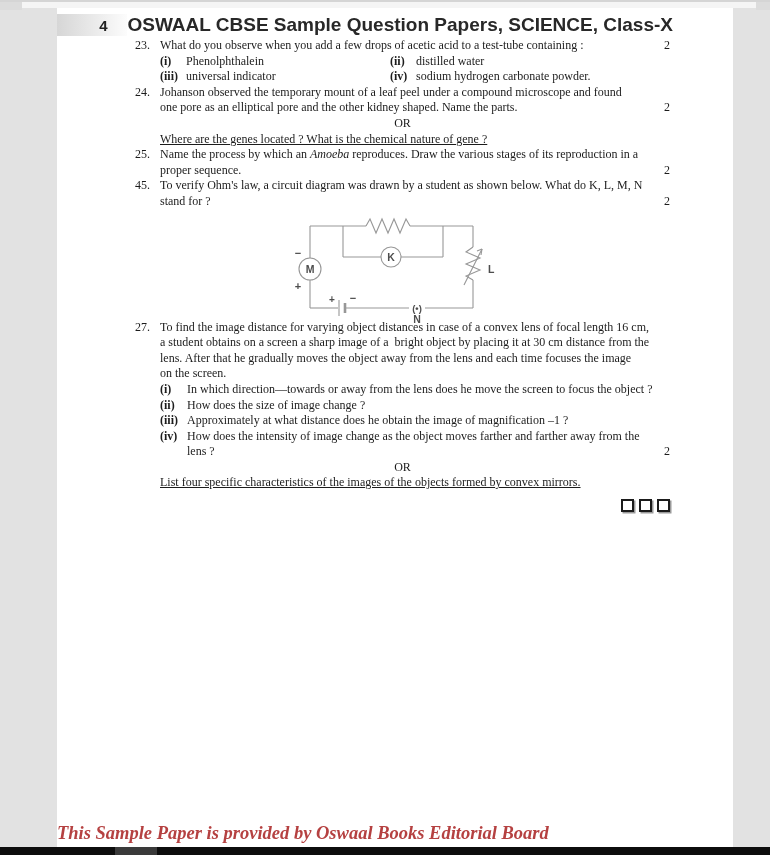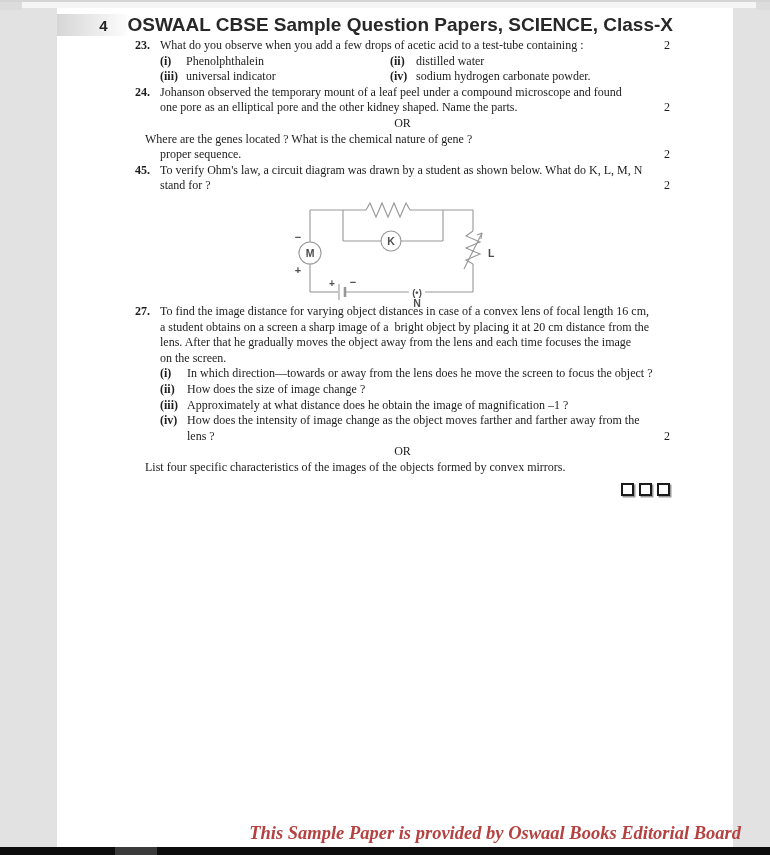--- a/index.html
+++ b/index.html
@@ -17,42 +17,42 @@
   .page{position:absolute;left:57px;top:8px;width:676px;height:839px;background:#ffffff;}
 
   .hdr{display:flex;justify-content:space-between;align-items:center;margin-top:6px;height:22px;padding-right:60px;}
   .pgnum-box{width:98px;height:22px;background:linear-gradient(to right,#d6d6d6,#fcfcfc);
     display:flex;align-items:center;justify-content:flex-end;padding-right:20px;box-sizing:border-box;}
   .pgnum-box span{font-family:"Liberation Sans",sans-serif;font-weight:bold;font-size:15px;color:#222;}
   .hdr-title{font-family:"Liberation Sans",sans-serif;font-weight:bold;font-size:19px;color:#282828;white-space:nowrap;}
 
   .content{padding:2px 63px 0 78px;font-size:12px;line-height:15.6px;}
   .row{position:relative;display:flex;}
-  .qn{width:25px;font-weight:bold;flex:none;}
+  .qn{width:25px;font-weight:normal;flex:none;}
   .txt{white-space:pre;}
   .marks{position:absolute;right:0;top:0;}
-  .indent{margin-left:10px;}
+  .indent{margin-left:25px;text-decoration:underline;}
   .opt-row{margin-left:25px;display:flex;}
   .opt{display:flex;}
   .opt-first{width:230px;flex:none;}
   .onum{width:26px;font-weight:bold;flex:none;}
   .or-line{text-align:center;}
   .item{display:flex;margin-left:25px;position:relative;}
   .inum{width:27px;font-weight:bold;flex:none;}
   .item-cont{margin-left:52px;position:relative;}
 
   .circuit{display:block;margin:4px 0 0 155px;}
   .circuit text{font-family:"Liberation Sans",sans-serif;fill:#4d4d4d;}
 
   .q27-block{margin-top:-6px;}
 
   .sqs{display:flex;gap:5px;justify-content:flex-end;margin-top:8px;}
   .sq{width:9px;height:9px;border:2px solid #1b1b1b;background:#fff;box-shadow:1.5px 1.5px 0 #9a9a9a;}
 
-  .footer{position:absolute;bottom:3px;left:8px;width:100%;text-align:right;
+  .footer{position:absolute;bottom:3px;left:0;width:100%;text-align:left;
     font-style:italic;font-weight:bold;font-size:18.5px;color:#b54141;}
 
   .bottom-bar{position:absolute;bottom:0;left:0;width:770px;height:8px;background:#0d0d0d;}
   .bottom-bar .seg{position:absolute;left:115px;top:0;width:42px;height:8px;background:#3a3a3a;}
 </style>
 </head>
 <body>
 
 <div class="top-strip">
   <div class="corner-l"></div>
@@ -103,20 +103,24 @@
     <div class="row">
       <span class="qn"></span>
       <span class="txt">one pore as an elliptical pore and the other kidney shaped. Name the parts.</span>
       <span class="marks">2</span>
     </div>
     <div class="or-line">OR</div>
     <div class="row indent">
       <span class="txt">Where are the genes located ? What is the chemical nature of gene ?</span>
     </div>
 
+    <div class="row">
+      <span class="qn">25.</span>
+      <span class="txt"><span>Name the process by which an </span><i>Amoeba</i><span> reproduces. Draw the various stages of its reproduction in a</span></span>
+    </div>
     <div class="row">
       <span class="qn"></span>
       <span class="txt">proper sequence.</span>
       <span class="marks">2</span>
     </div>
 
     <div class="row">
       <span class="qn">45.</span>
       <span class="txt">To verify Ohm's law, a circuit diagram was drawn by a student as shown below. What do K, L, M, N</span>
     </div>
@@ -167,21 +171,21 @@
       <text x="127" y="109" font-size="10.5" font-weight="bold" text-anchor="middle">N</text>
     </svg>
 
     <div class="q27-block">
       <div class="row">
         <span class="qn">27.</span>
         <span class="txt">To find the image distance for varying object distances in case of a convex lens of focal length 16 cm,</span>
       </div>
       <div class="row">
         <span class="qn"></span>
-        <span class="txt">a student obtains on a screen a sharp image of a  bright object by placing it at 20 cm distance from the</span>
+        <span class="txt">a student obtains on a screen a sharp image of a  bright object by placing it at 30 cm distance from the</span>
       </div>
       <div class="row">
         <span class="qn"></span>
         <span class="txt">lens. After that he gradually moves the object away from the lens and each time focuses the image</span>
       </div>
       <div class="row">
         <span class="qn"></span>
         <span class="txt">on the screen.</span>
       </div>
 

